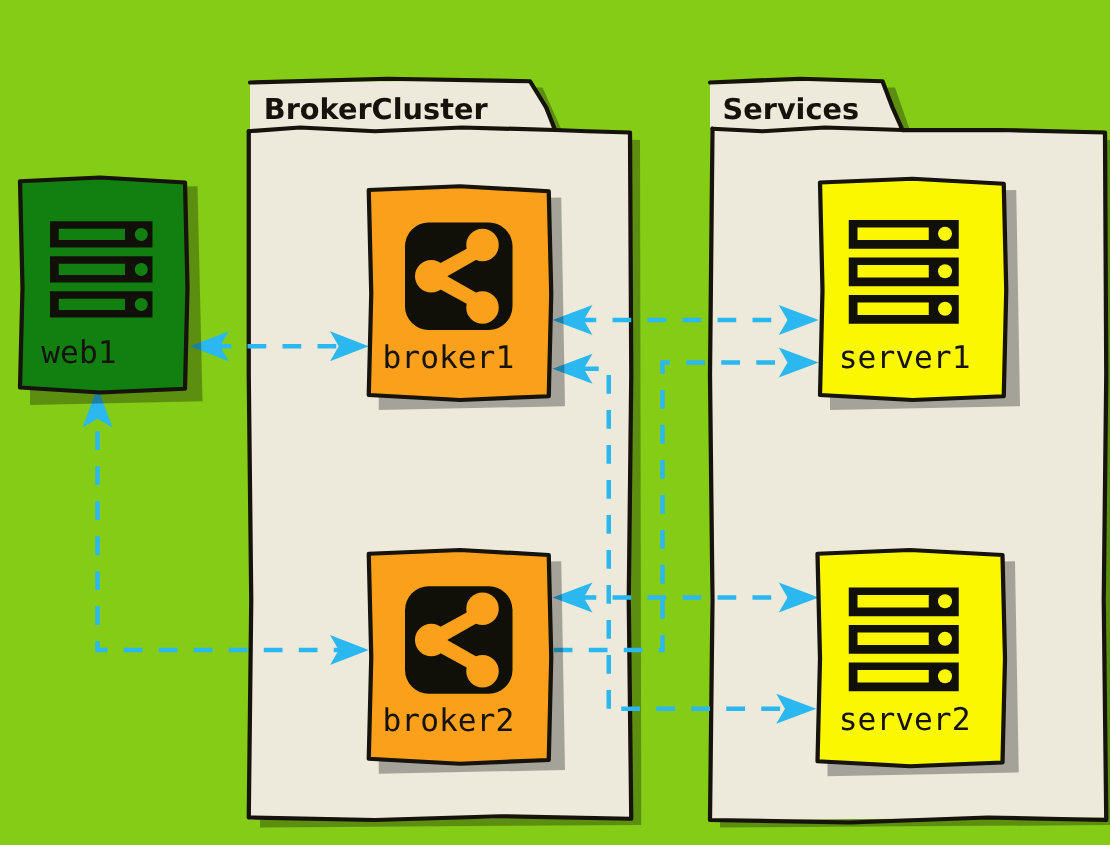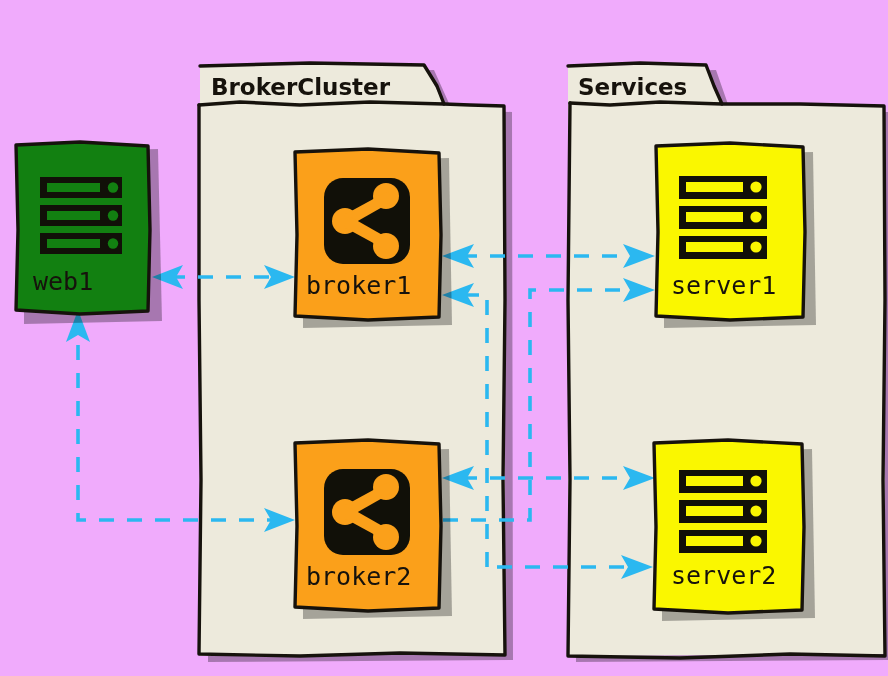--- a/index.html
+++ b/index.html
@@ -8,21 +8,21 @@
     padding: 0;
     background: #EDEADC;
   }
   body {
     font-family: "DejaVu Sans", sans-serif;
   }
   #canvas {
     position: relative;
     width: 888px;
     height: 676px;
-    background: #f0abfc;
+    background: #84cc16;
     overflow: hidden;
     text-decoration: underline;
   }
   #diagram-svg {
     position: absolute;
     top: 0;
     left: 0;
     width: 888px;
     height: 676px;
   }

